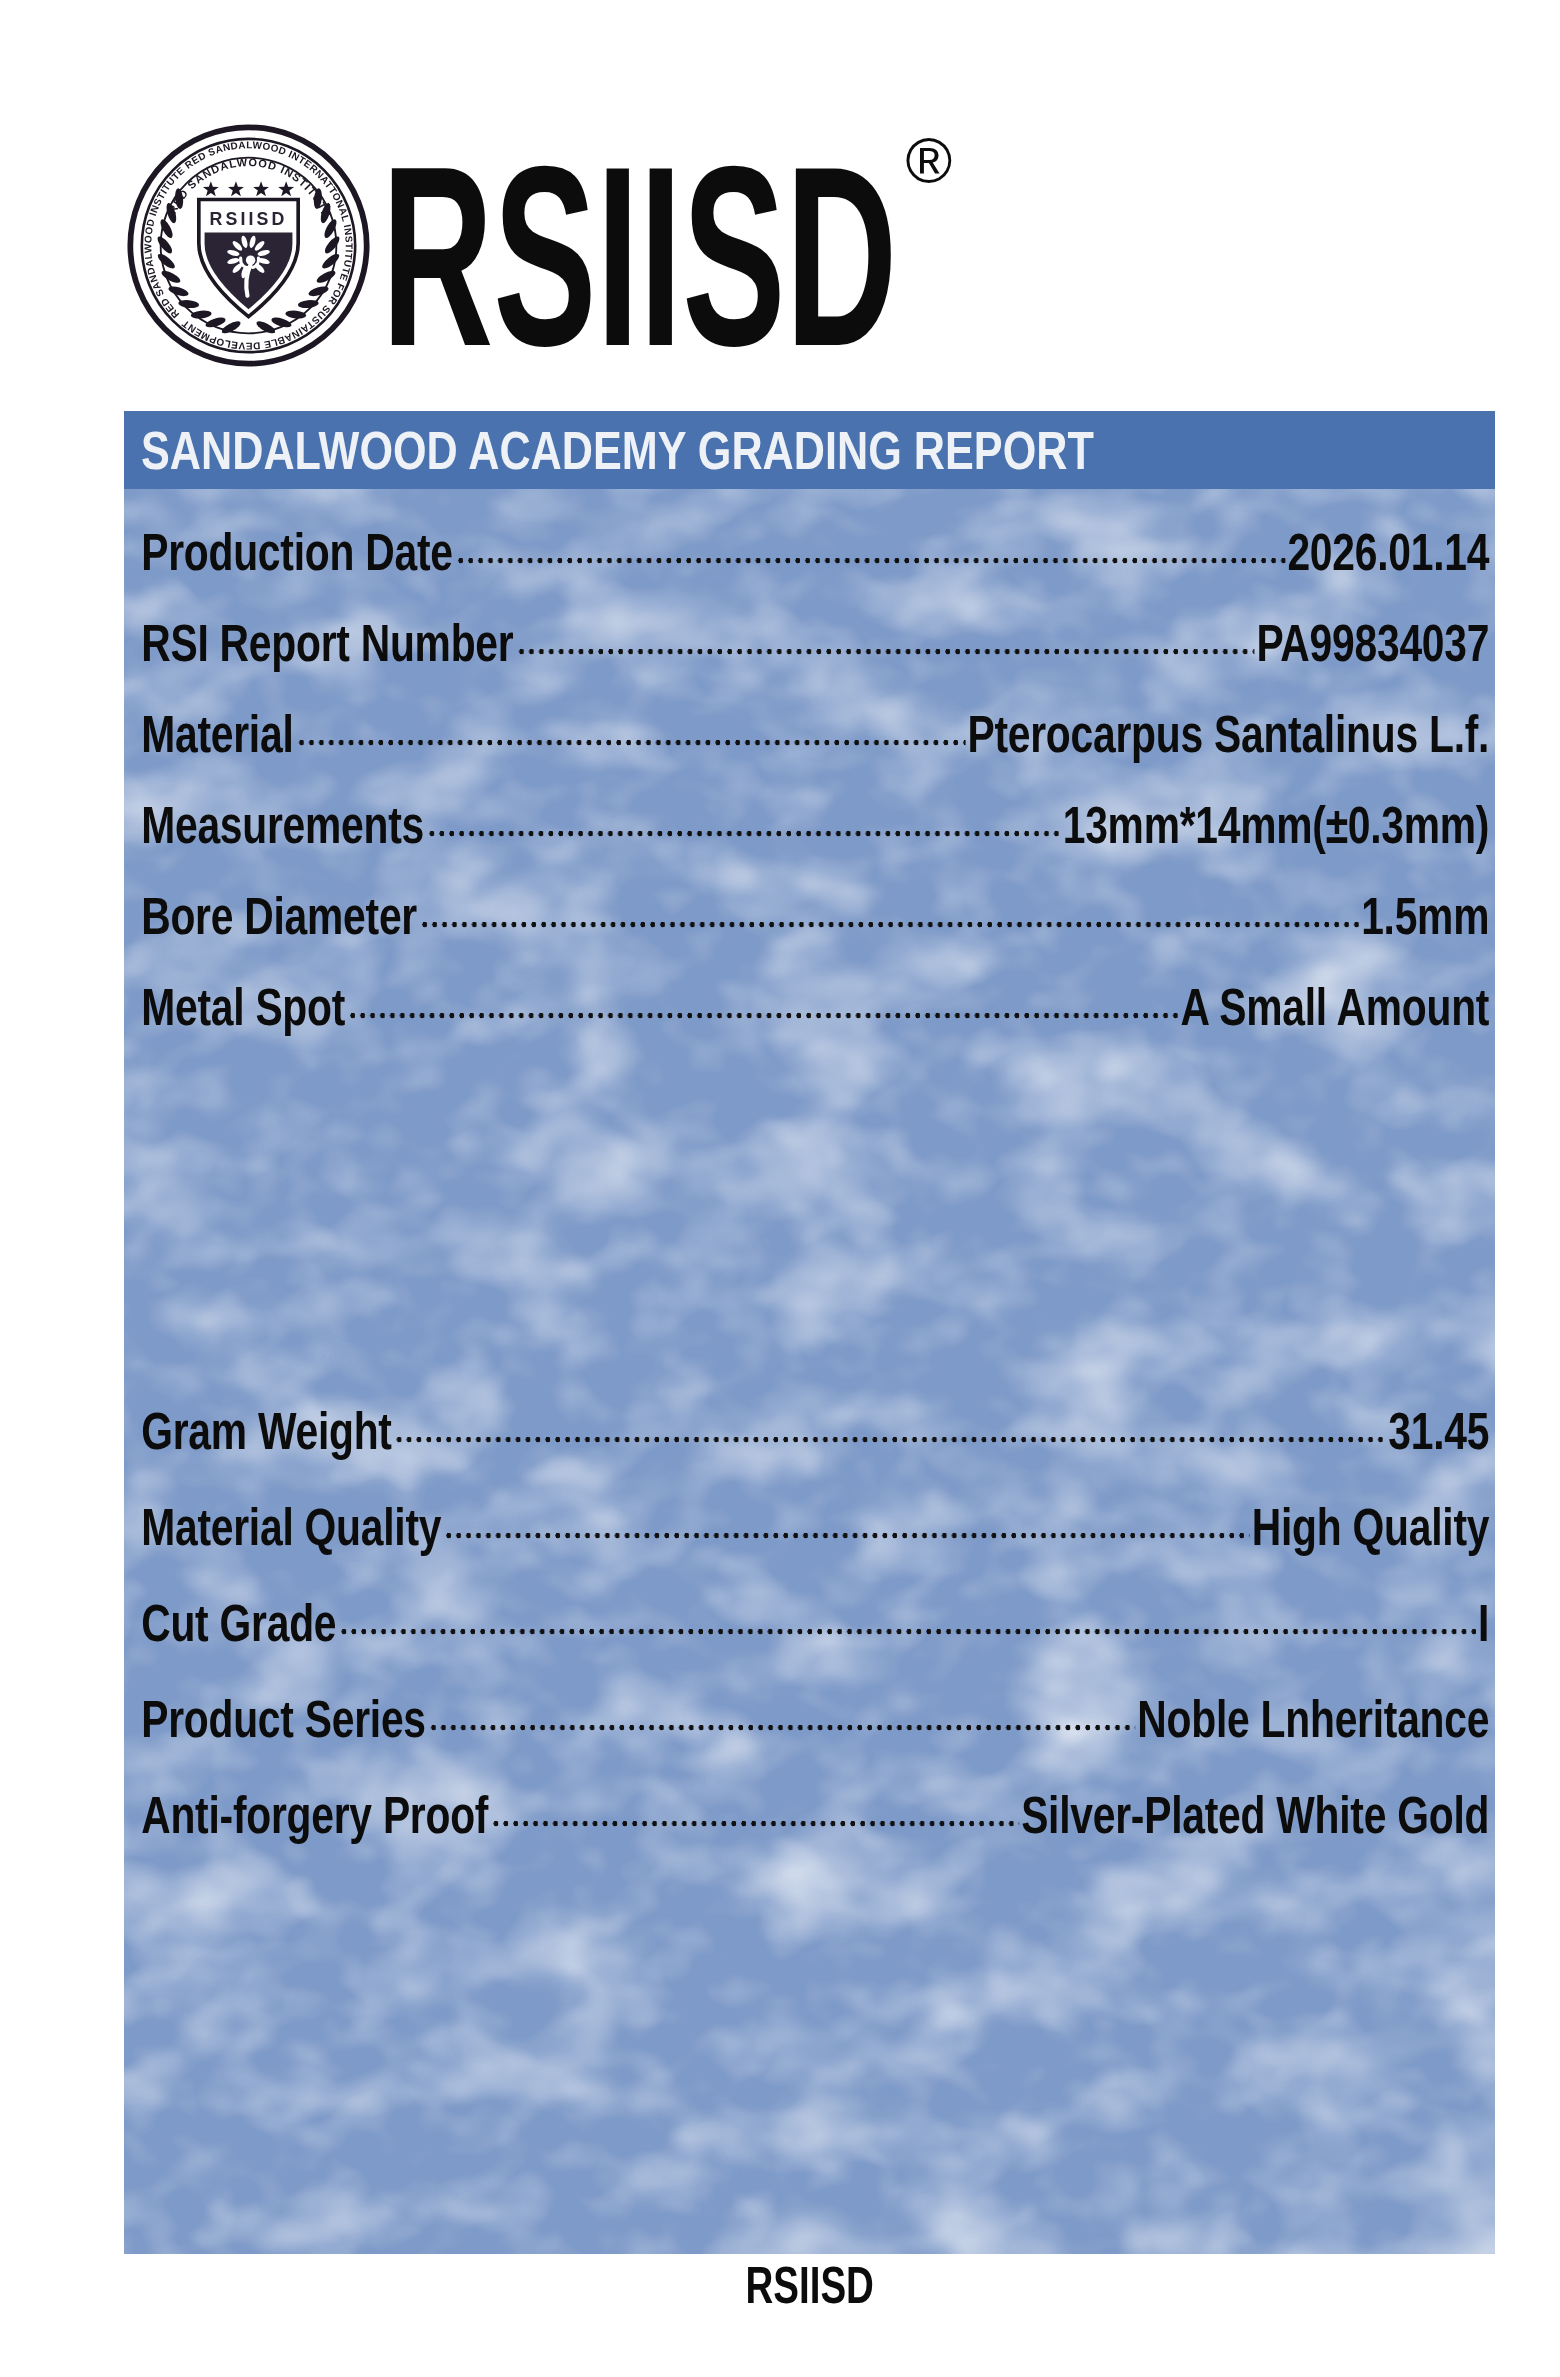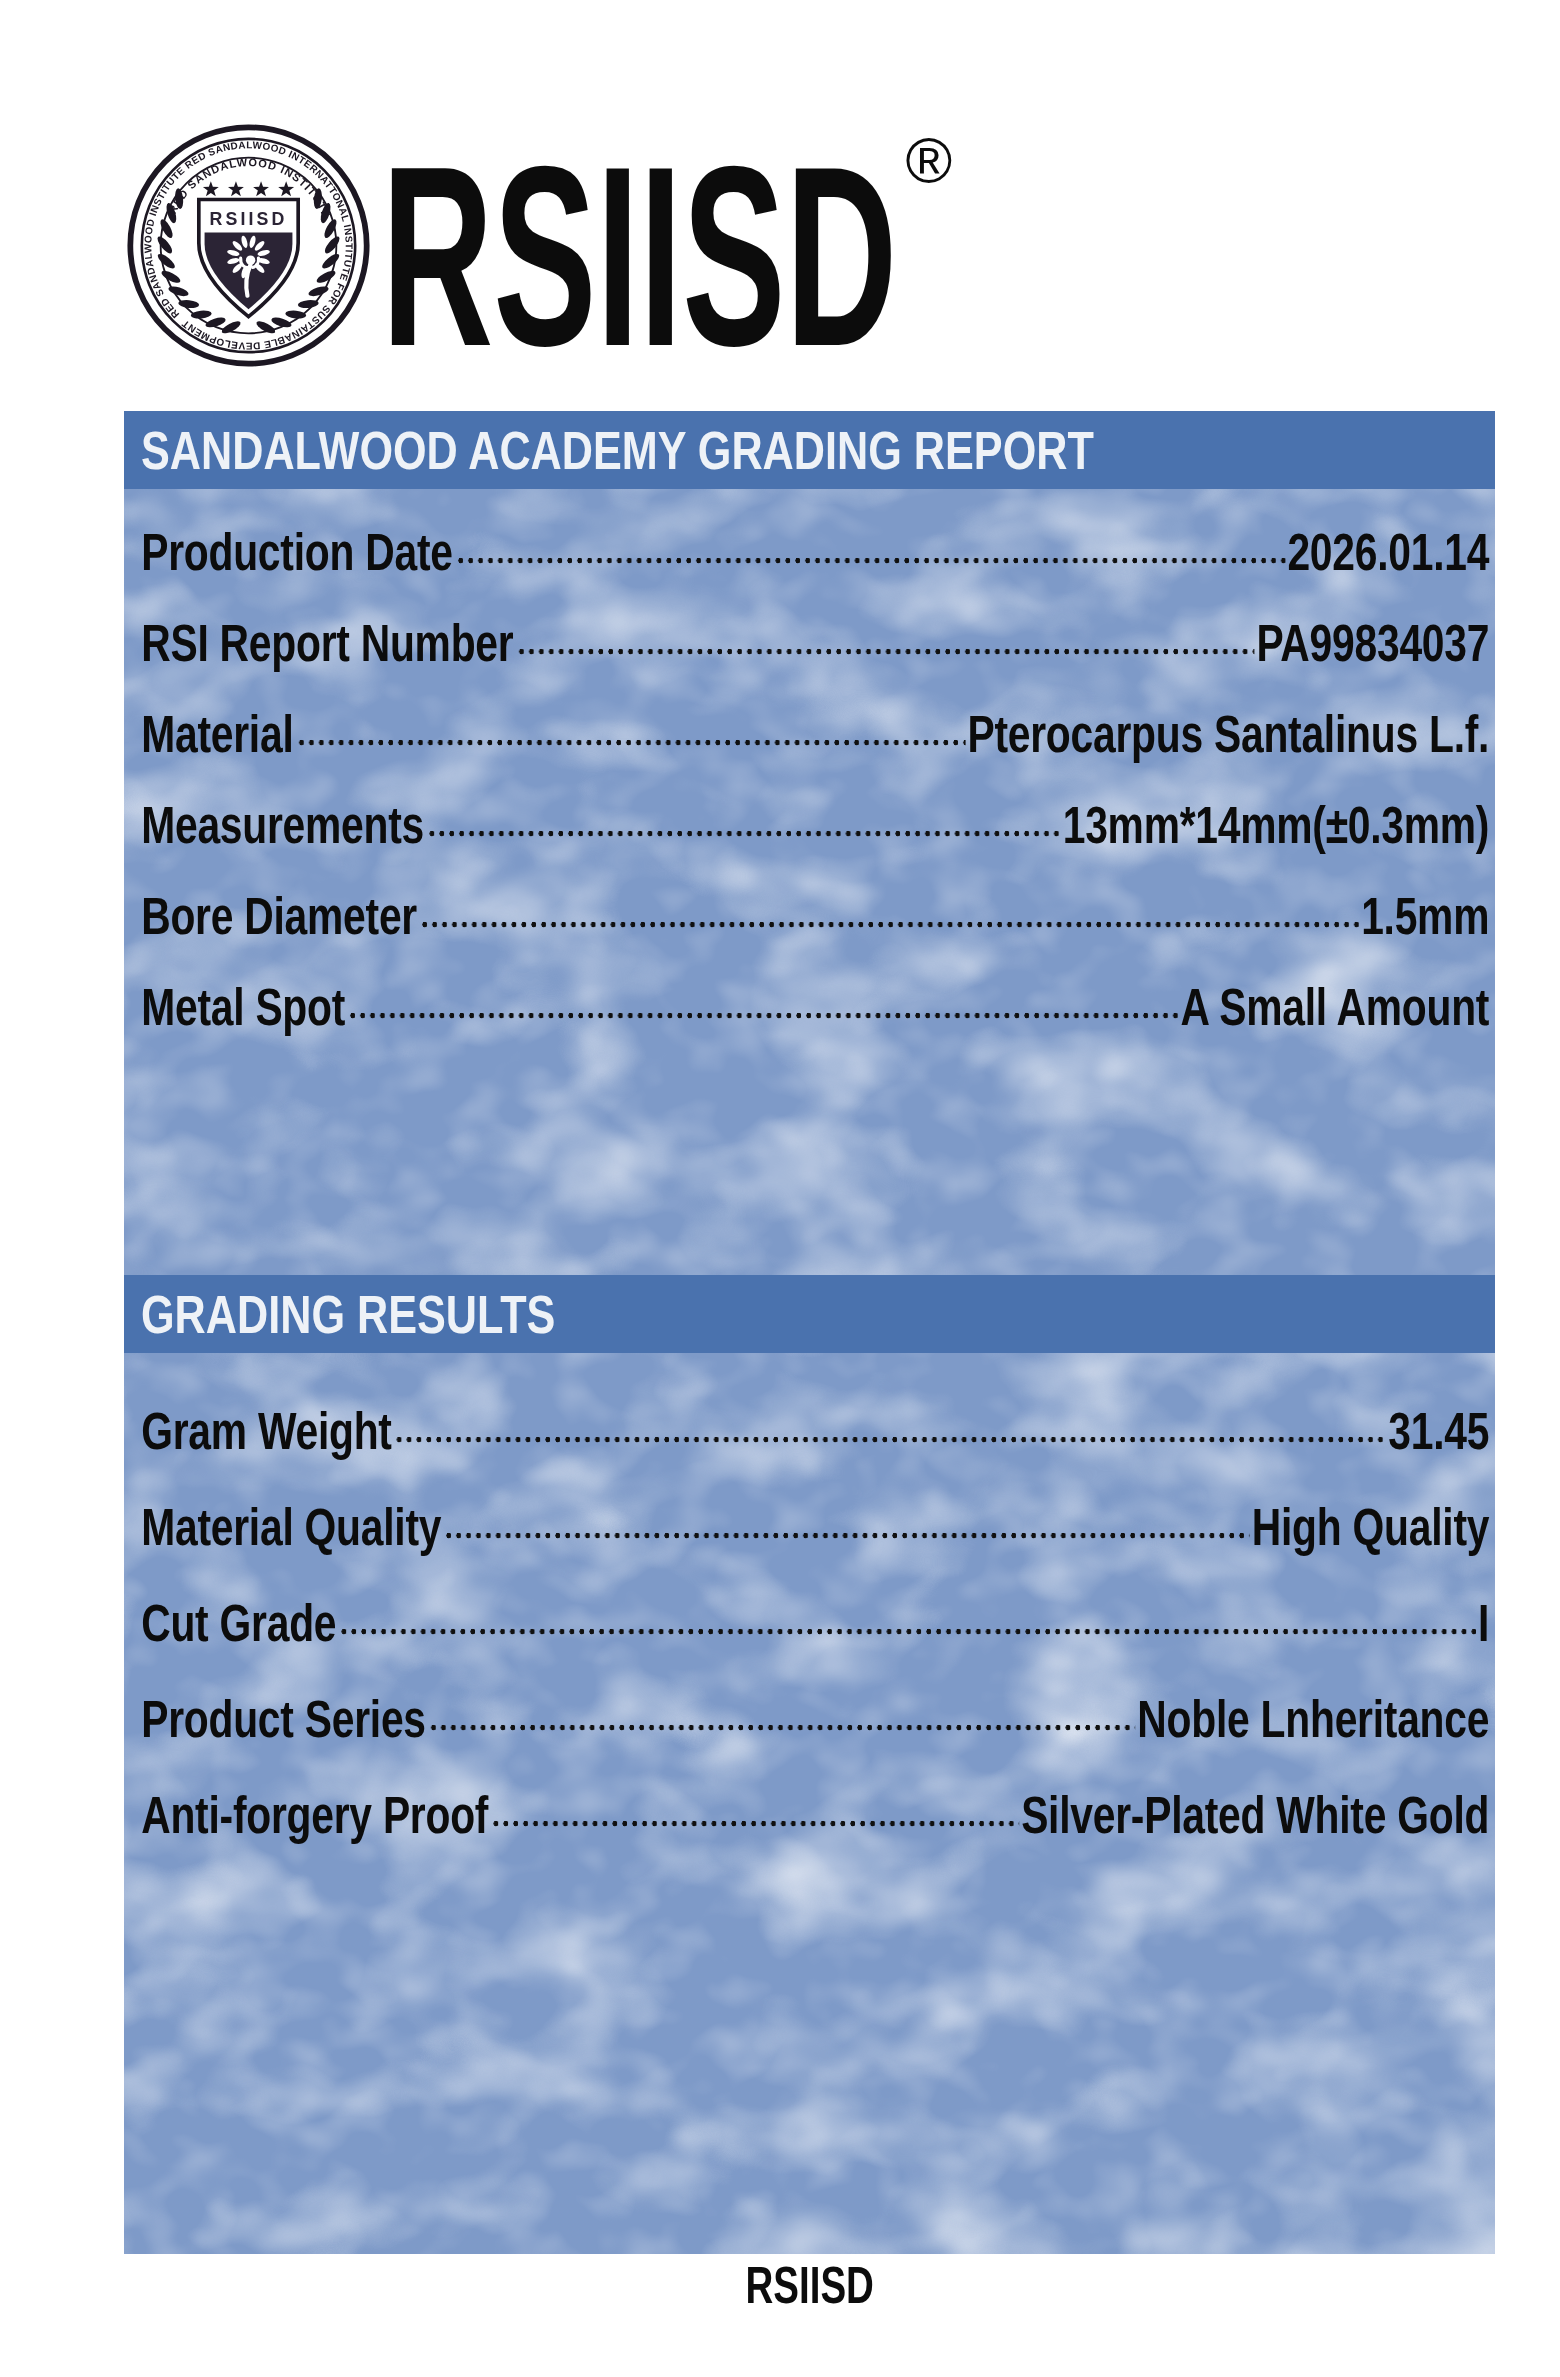--- a/index.html
+++ b/index.html
@@ -192,23 +192,20 @@
         <span class="dots"></span>
         <span class="val">1.5mm</span>
       </div>
       <div class="row">
         <span class="lbl">Metal Spot</span>
         <span class="dots"></span>
         <span class="val">A Small Amount</span>
       </div>
     </div>
 
-    <div class="title-bar bar-results">
-      <span class="squeeze">GRADING RESULTS</span>
-    </div>
 
     <div class="rows rows-results">
       <div class="row">
         <span class="lbl">Gram Weight</span>
         <span class="dots"></span>
         <span class="val">31.45</span>
       </div>
       <div class="row">
         <span class="lbl">Material Quality</span>
         <span class="dots"></span>

